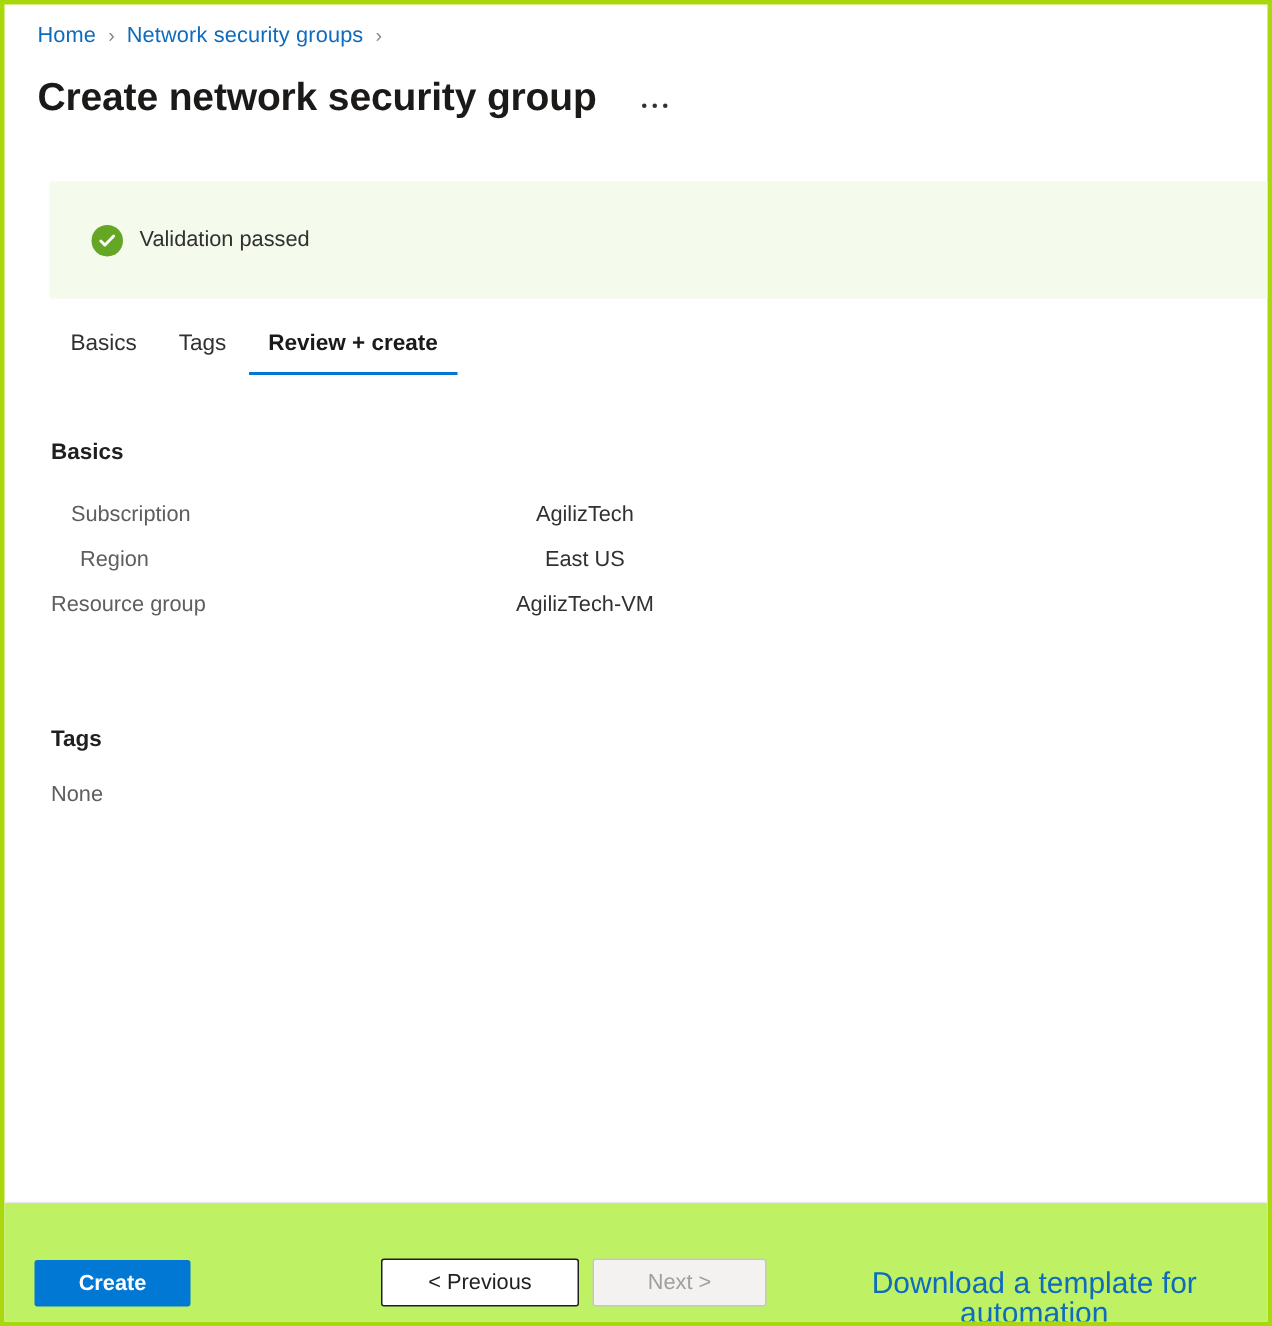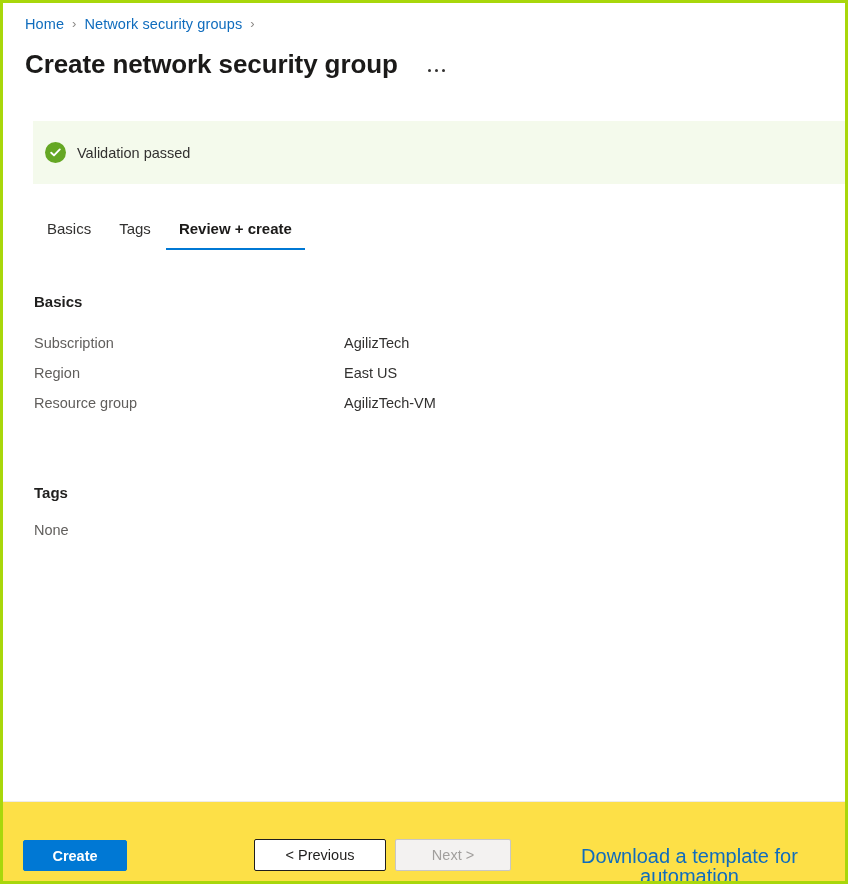--- a/index.html
+++ b/index.html
@@ -78,25 +78,25 @@
     background: #323130;
     border-radius: 50%;
   }
 
   
   .banner {
     position: absolute;
     left: 30px;
     top: 118px;
     right: 0;
-    height: 63px;
+    height: 78px;
     background: #f4faec;
     display: flex;
     align-items: center;
-    padding-left: 12px;
+    padding-left: 28px;
   }
   .check-icon {
     width: 21px;
     height: 21px;
     border-radius: 50%;
     background: #65a724;
     display: flex;
     align-items: center;
     justify-content: center;
     flex: none;
@@ -151,20 +151,21 @@
     line-height: 20px;
   }
   #basics-section { top: 289px; }
   #tags-section { top: 480px; }
 
   .kv-list { margin-top: 16px; }
   .kv-row {
     display: flex;
     height: 30px;
     align-items: center;
+    justify-content: center;
   }
   .kv-key {
     width: 310px;
     flex: none;
     font-size: 14.5px;
     color: #605e5c;
     line-height: 20px;
   }
   .kv-val {
     font-size: 14.5px;
@@ -186,21 +187,21 @@
     top: 798px;
     height: 1px;
     background: #edebe9;
   }
   .footer {
     position: absolute;
     left: 0;
     right: 0;
     top: 799px;
     bottom: 0;
-    background: #fde047;
+    background: #bef264;
   }
   .btn {
     position: absolute;
     font-family: "Liberation Sans", sans-serif;
     font-size: 14.5px;
     display: flex;
     align-items: center;
     justify-content: center;
     cursor: pointer;
     border-radius: 2px;

